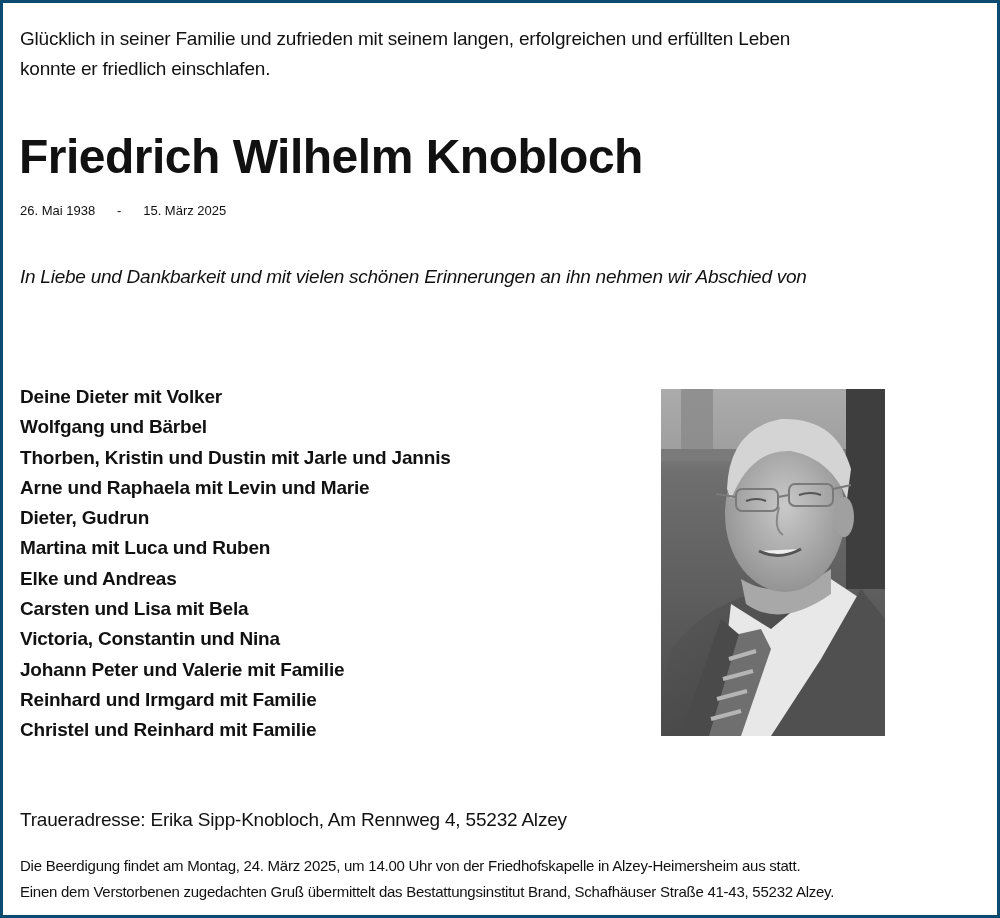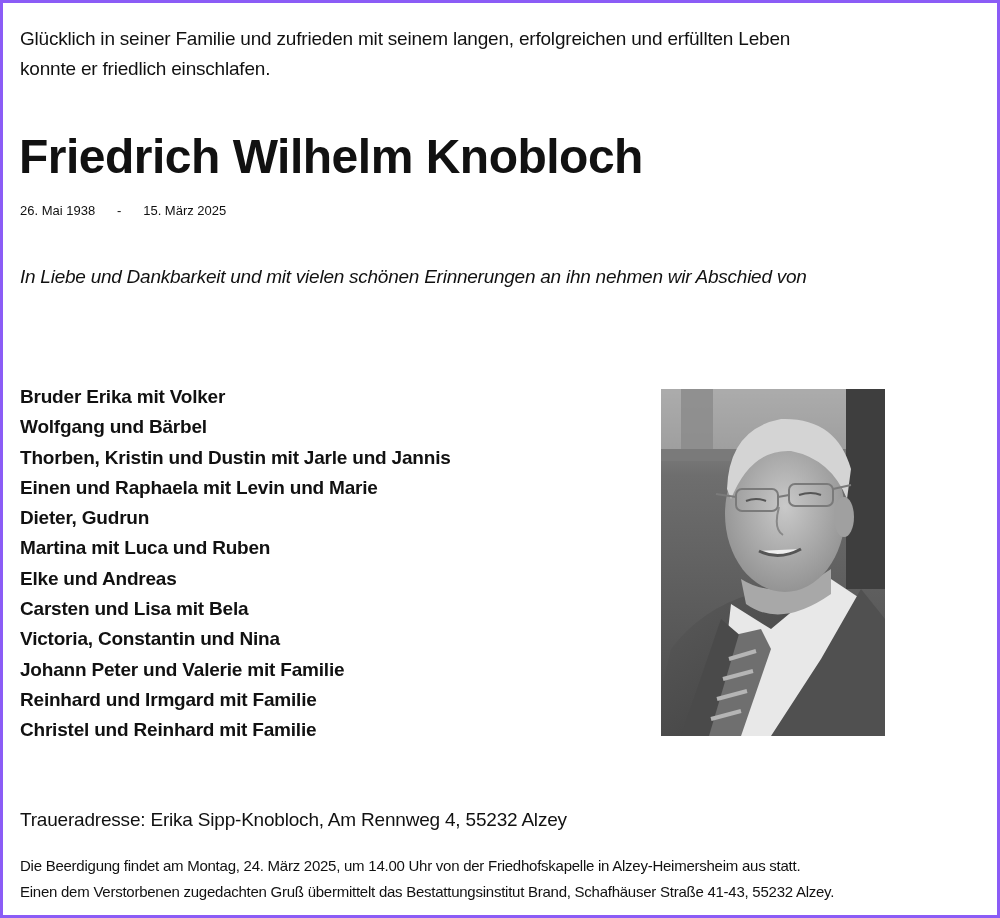--- a/index.html
+++ b/index.html
@@ -15,21 +15,21 @@
       font-family: "Liberation Sans", "DejaVu Sans", sans-serif;
       color: #111111;
     }
     .frame {
       position: absolute;
       left: 0;
       top: 0;
       width: 1000px;
       height: 918px;
       box-sizing: border-box;
-      border: 3px solid #8b5cf6;
+      border: 3px solid #0c4a6e;
       background: #ffffff;
     }
     .intro {
       position: absolute;
       left: 17px;
       top: 21px;
       width: 940px;
       font-size: 19px;
       line-height: 30px;
       letter-spacing: -0.2px;
@@ -122,24 +122,24 @@
 
   <div class="dates">
     <span>26. Mai 1938</span><span class="sep">-</span><span>15. März 2025</span>
   </div>
 
   <div class="farewell">
     <div>In Liebe und Dankbarkeit und mit vielen schönen Erinnerungen an ihn nehmen wir Abschied von</div>
   </div>
 
   <div class="mourners">
-    <div>Bruder Erika mit Volker</div>
+    <div>Deine Dieter mit Volker</div>
     <div>Wolfgang und Bärbel</div>
     <div>Thorben, Kristin und Dustin mit Jarle und Jannis</div>
-    <div>Einen und Raphaela mit Levin und Marie</div>
+    <div>Arne und Raphaela mit Levin und Marie</div>
     <div>Dieter, Gudrun</div>
     <div>Martina mit Luca und Ruben</div>
     <div>Elke und Andreas</div>
     <div>Carsten und Lisa mit Bela</div>
     <div>Victoria, Constantin und Nina</div>
     <div>Johann Peter und Valerie mit Familie</div>
     <div>Reinhard und Irmgard mit Familie</div>
     <div>Christel und Reinhard mit Familie</div>
   </div>
 

